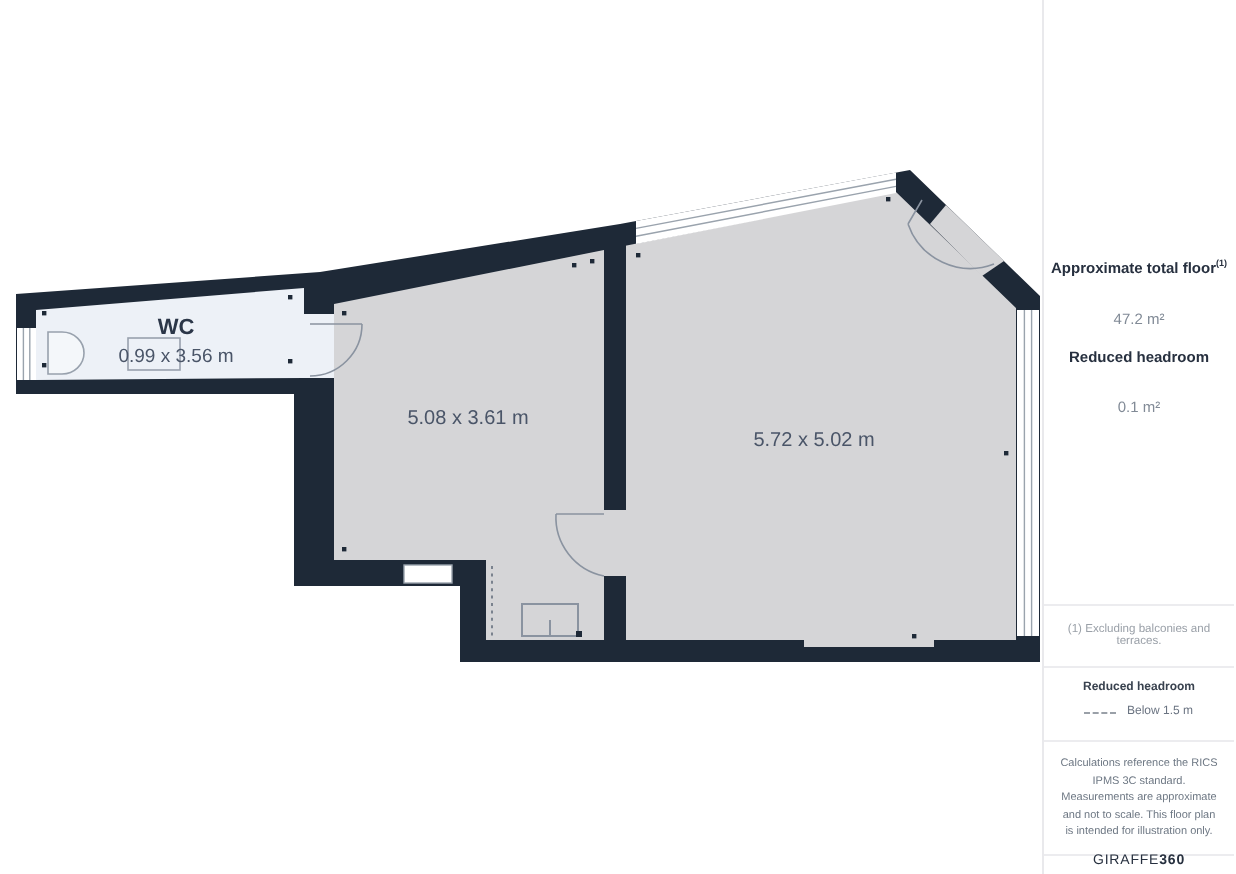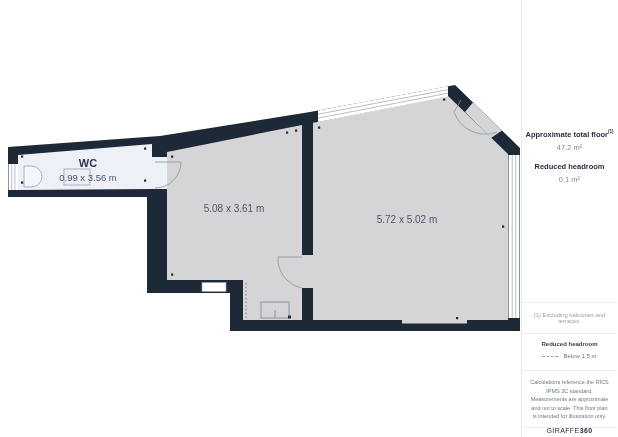--- a/index.html
+++ b/index.html
@@ -13,21 +13,21 @@
   .wc-dim{font-size:9.5px;fill:#4a5568;}
 
   
   .sidebar{
     position:absolute;left:521px;top:0;width:96px;height:437px;
     background:#ffffff;border-left:1px solid #e9e9ec;box-sizing:border-box;
   }
   .sb-stats{position:absolute;top:129px;left:0;right:0;text-align:center;}
   .sb-title{font-size:7.5px;font-weight:bold;color:#27303f;}
   .sb-title sup{font-size:4.5px;}
-  .sb-value{font-size:7.5px;color:#818a96;margin-top:4px;}
+  .sb-value{font-size:7.5px;color:#818a96;margin-top:16px;}
   .sb-title2{font-size:7.5px;font-weight:bold;color:#27303f;margin-top:10px;}
   .sb-footnote{
     position:absolute;top:302px;left:0;right:0;height:31px;border-top:1px solid #ececef;
     display:flex;align-items:center;justify-content:center;
     font-size:5.8px;color:#9aa0a8;box-sizing:border-box;text-align:center;
   }
   .sb-legend{
     position:absolute;top:333px;left:0;right:0;height:37px;border-top:1px solid #ececef;
     box-sizing:border-box;text-align:center;padding-top:7px;
   }

